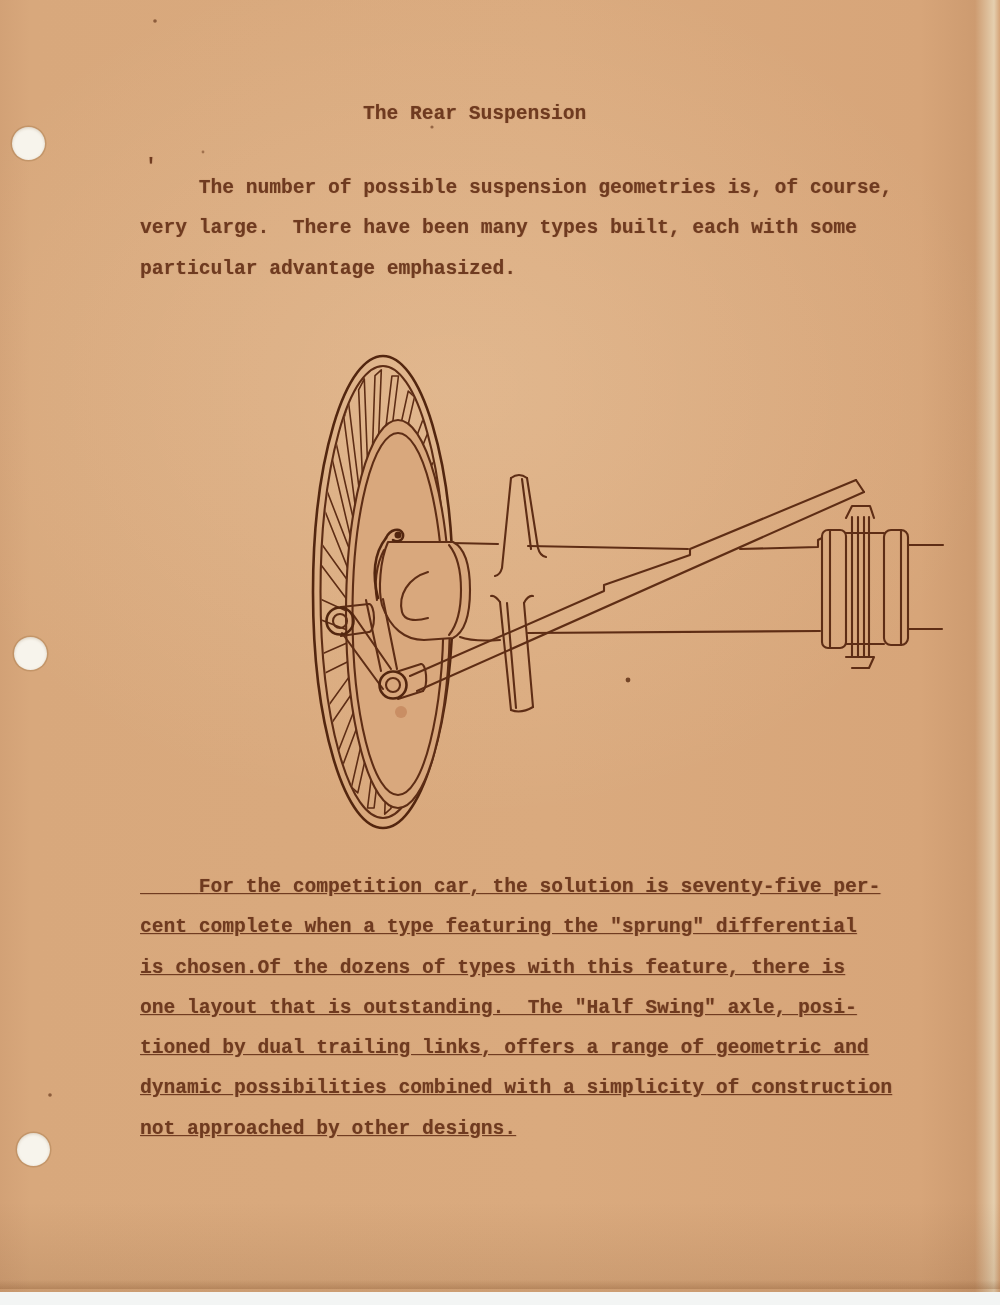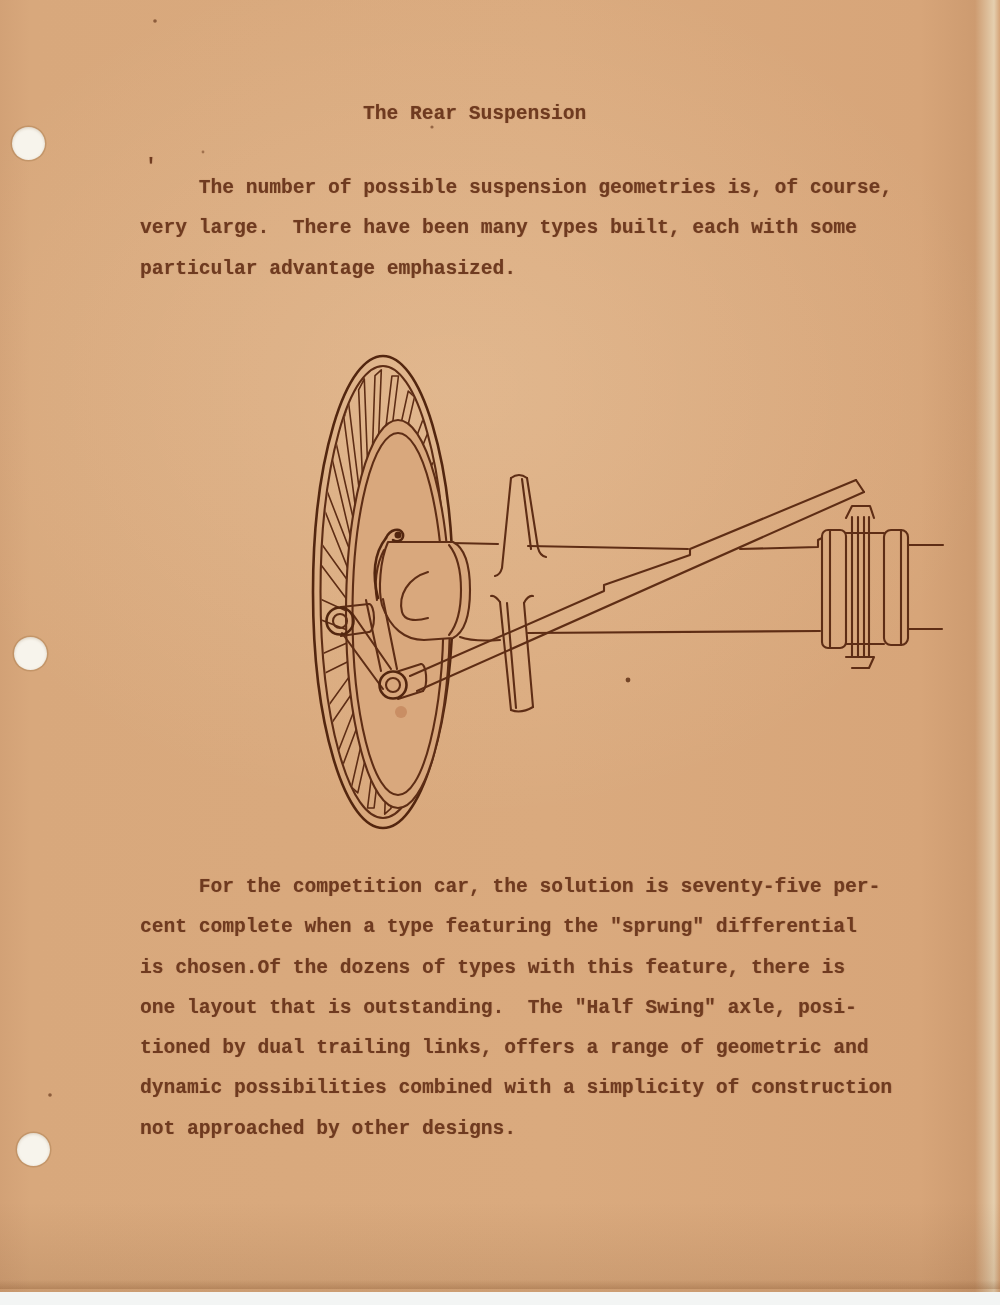--- a/index.html
+++ b/index.html
@@ -30,21 +30,21 @@
   }
   .typewriter{
     position:absolute;
     font-size:19.5px;line-height:40.3px;letter-spacing:0.05px;
     font-weight:bold;color:rgba(106,53,28,0.90);
     white-space:pre-wrap;
     text-shadow:0.3px 0.3px 0.8px rgba(95,45,18,0.55);
   }
   .title{left:363px;top:100px;line-height:28px;}
   .para1{left:140px;top:168px;width:790px;}
-  .para2{left:140px;top:867px;width:800px;}
+  .para2{left:140px;top:867px;width:800px;text-decoration:underline;}
   .stray{left:145px;top:156px;line-height:22px;}
   .drawing{position:absolute;left:0;top:0;width:1000px;height:1305px;}
   .ln{stroke:#5e2d15;fill:none;stroke-width:2.1;stroke-linecap:round;stroke-linejoin:round;}
   .lnbold{stroke:#53260f;fill:none;stroke-width:2.6;stroke-linecap:round;stroke-linejoin:round;}
   .fill-paper{fill:#d9a87d;}
   .fin{stroke:#5e2d15;fill:none;stroke-width:1.6;vector-effect:non-scaling-stroke;stroke-linejoin:round;}
   .speck{fill:#5a2a10;}
 </style>
 </head>
 <body>

